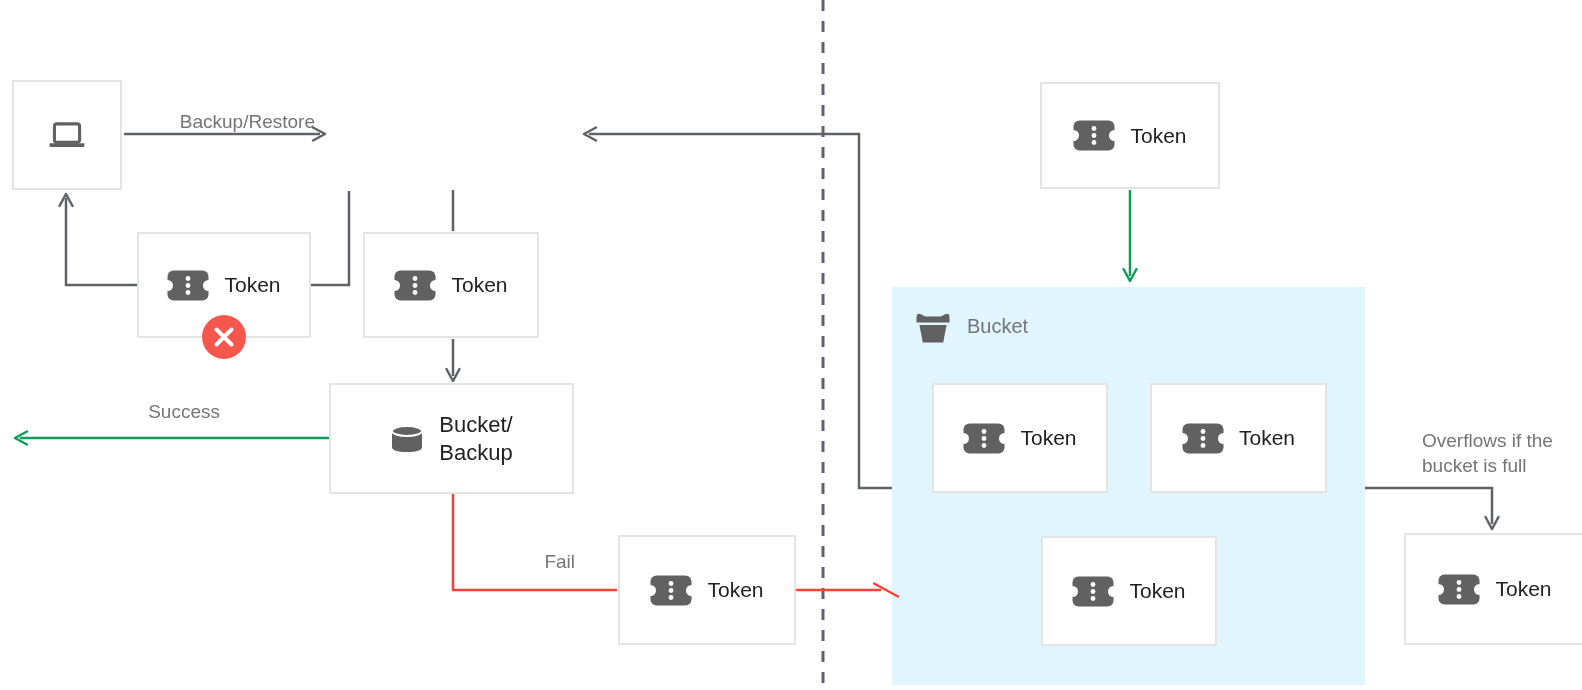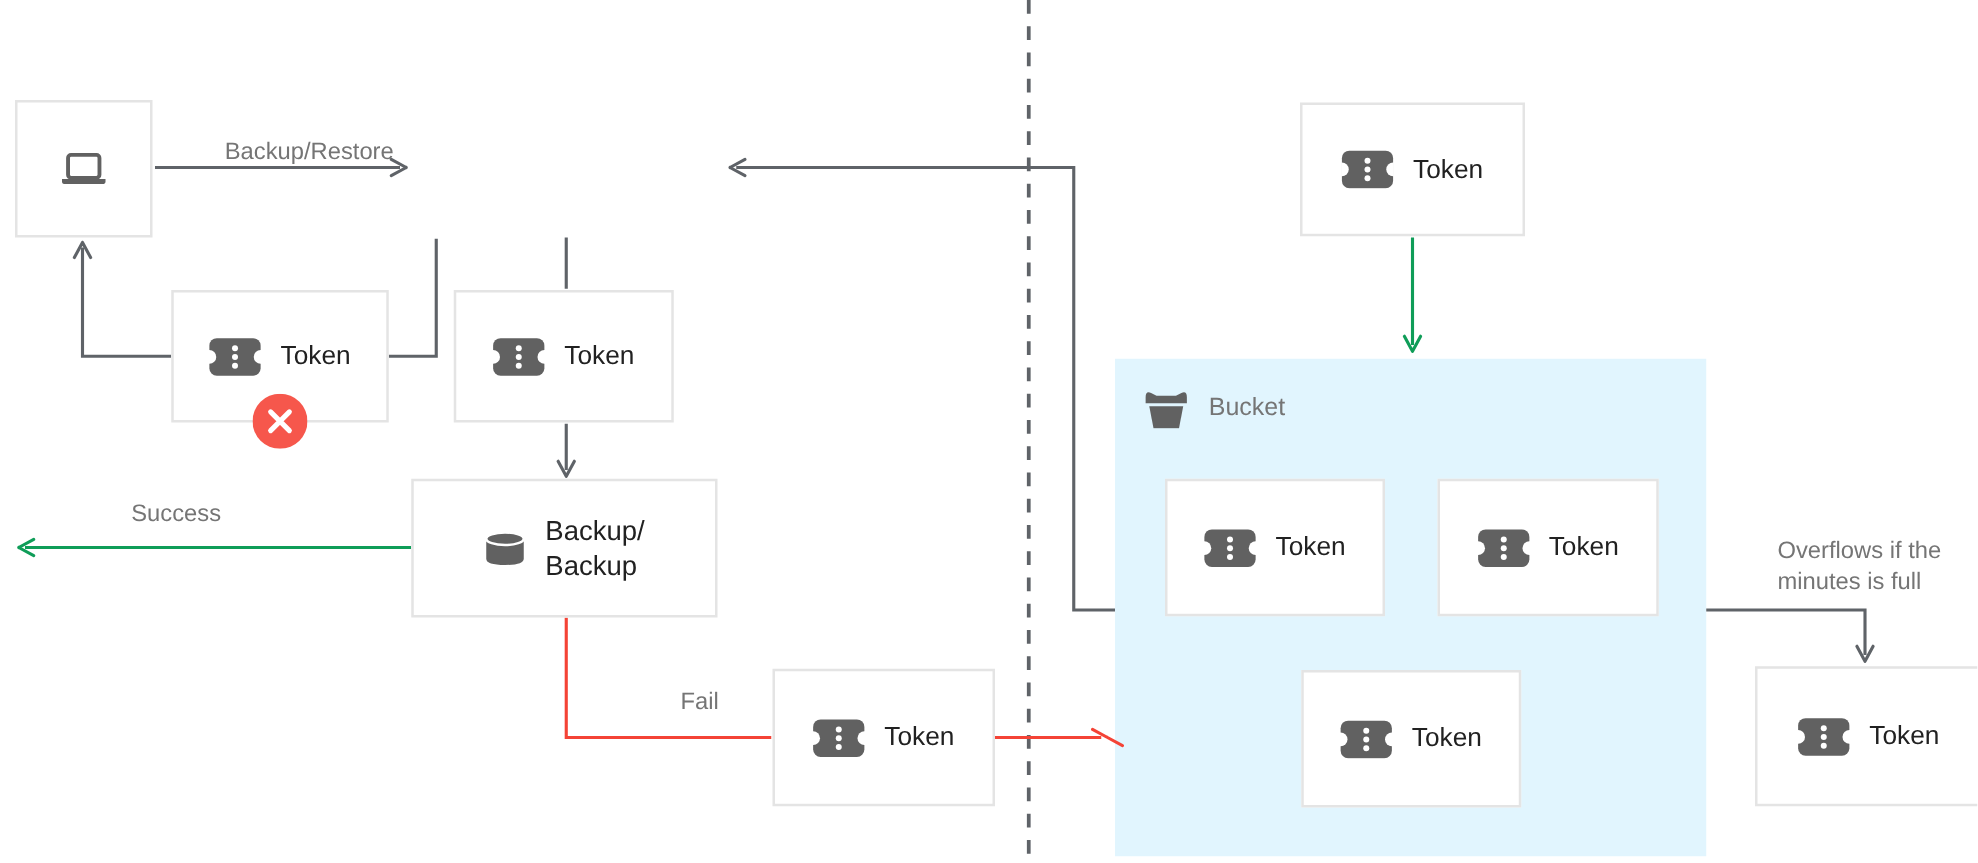--- a/index.html
+++ b/index.html
@@ -48,21 +48,21 @@
   .wh{stroke:#5F6368;stroke-width:2.5;fill:none;stroke-linecap:round;}
   .g{stroke:#0F9D58;stroke-width:2.5;fill:none;}
   .gh{stroke:#0F9D58;stroke-width:2.5;fill:none;stroke-linecap:round;}
   .r{stroke:#F44336;stroke-width:2.5;fill:none;}
   .rh{stroke:#F44336;stroke-width:2.5;fill:none;stroke-linecap:round;}
   .dash{stroke:#5F6368;stroke-width:3;stroke-dasharray:11 10;fill:none;}
 
   
   .elabel{position:absolute;font-size:19px;color:#757575;z-index:3;}
   #lbl-backuprestore{left:135px;top:111px;width:180px;text-align:right;}
-  #lbl-success{left:105px;top:401px;width:115px;text-align:left;}
+  #lbl-success{left:105px;top:401px;width:115px;text-align:right;}
   #lbl-fail{left:505px;top:551px;width:70px;text-align:right;}
   #lbl-overflow{left:1422px;top:428px;width:165px;text-align:left;line-height:25px;}
   #title{
     position:absolute;left:1032px;top:12px;width:310px;text-align:center;
     font-size:26px;font-weight:700;color:#212121;z-index:3;
   }
 
   
   .xbadge{
     position:absolute;left:50%;margin-left:-22px;bottom:-23px;
@@ -165,21 +165,21 @@
   </div>
 
   <div class="box" id="node-backup">
     <span class="icon">
       <svg width="34" height="30" viewBox="0 0 34 30">
         <path d="M2 7 V23 Q2 28 17 28 Q32 28 32 23 V7 Z" fill="#616161"></path>
         <ellipse cx="17" cy="7" rx="15" ry="5" fill="#616161" stroke="#FFFFFF" stroke-width="2"></ellipse>
       </svg>
     </span>
     <span class="two-line">
-      <span>Backup/</span><br>
+      <span>Bucket/</span><br>
       <span>Backup</span>
     </span>
   </div>
 
   <div class="box" id="tk-fail">
     <span class="icon">
       <svg width="42" height="31" viewBox="0 0 42 31">
         <rect x="0.5" y="0.5" width="41" height="30" rx="6" fill="#616161"></rect>
         <circle cx="0.5" cy="15.5" r="5.5" fill="#fff"></circle>
           <circle cx="41.5" cy="15.5" r="5.5" fill="#fff"></circle>
@@ -257,16 +257,16 @@
       </svg>
     </span>
     <span class="tlabel">Token</span>
   </div>
 
   <div class="elabel" id="lbl-backuprestore">Backup/Restore</div>
   <div class="elabel" id="lbl-success">Success</div>
   <div class="elabel" id="lbl-fail">Fail</div>
   <div class="elabel" id="lbl-overflow">
     <span>Overflows if the</span><br>
-    <span>minutes is full</span>
+    <span>bucket is full</span>
   </div>
 
 </div>
 
 </body></html>

